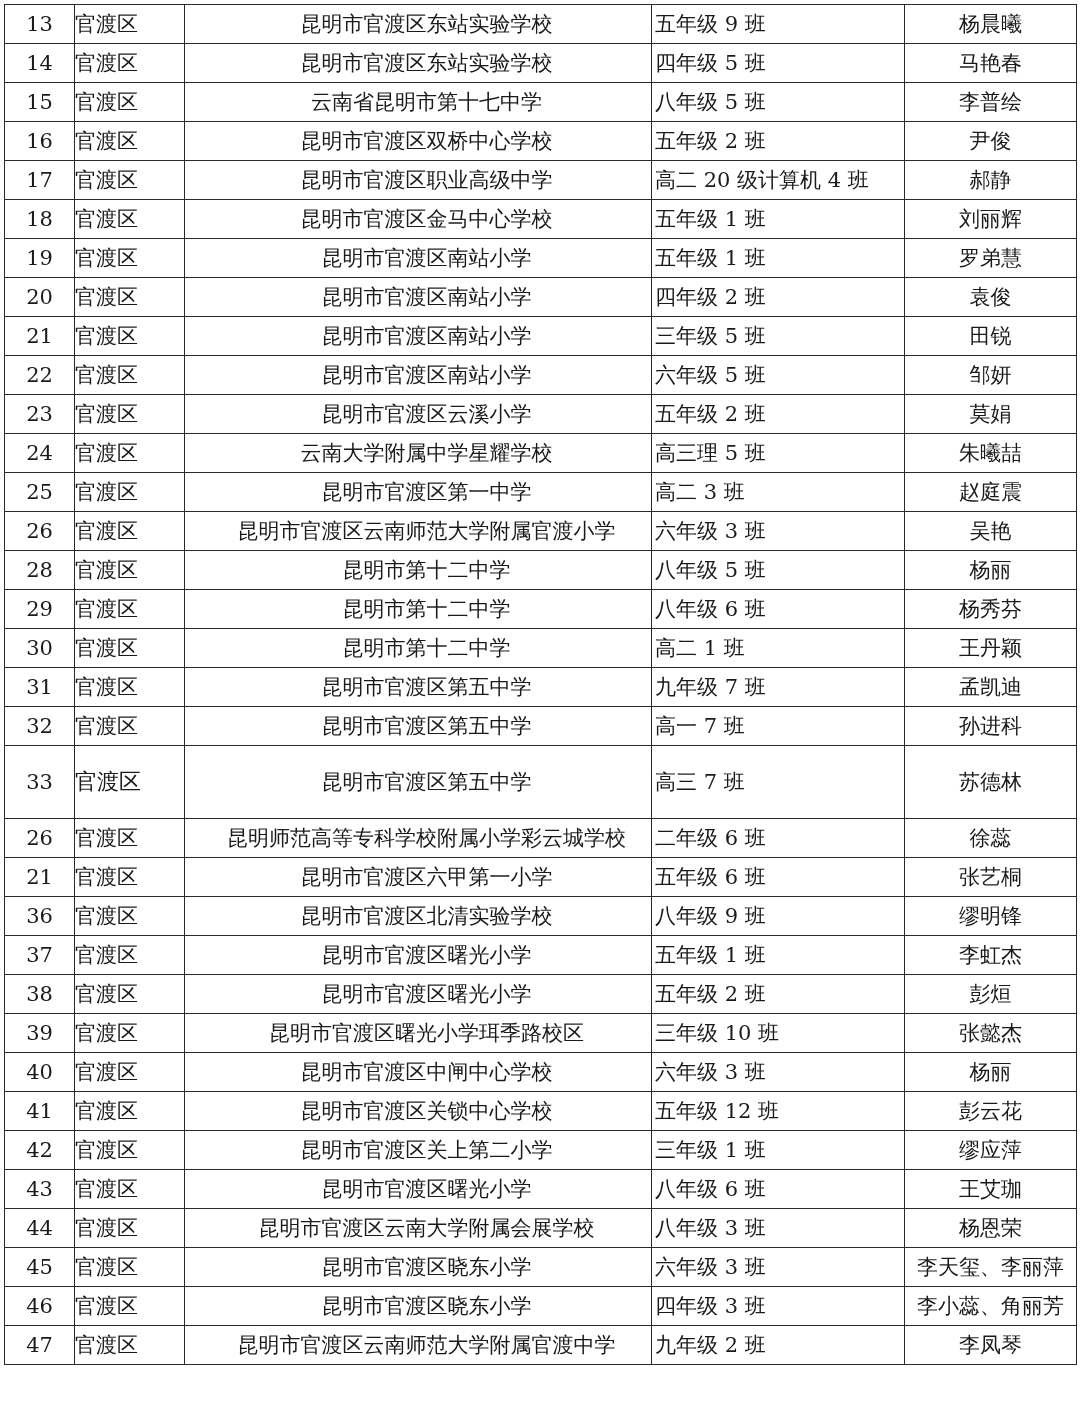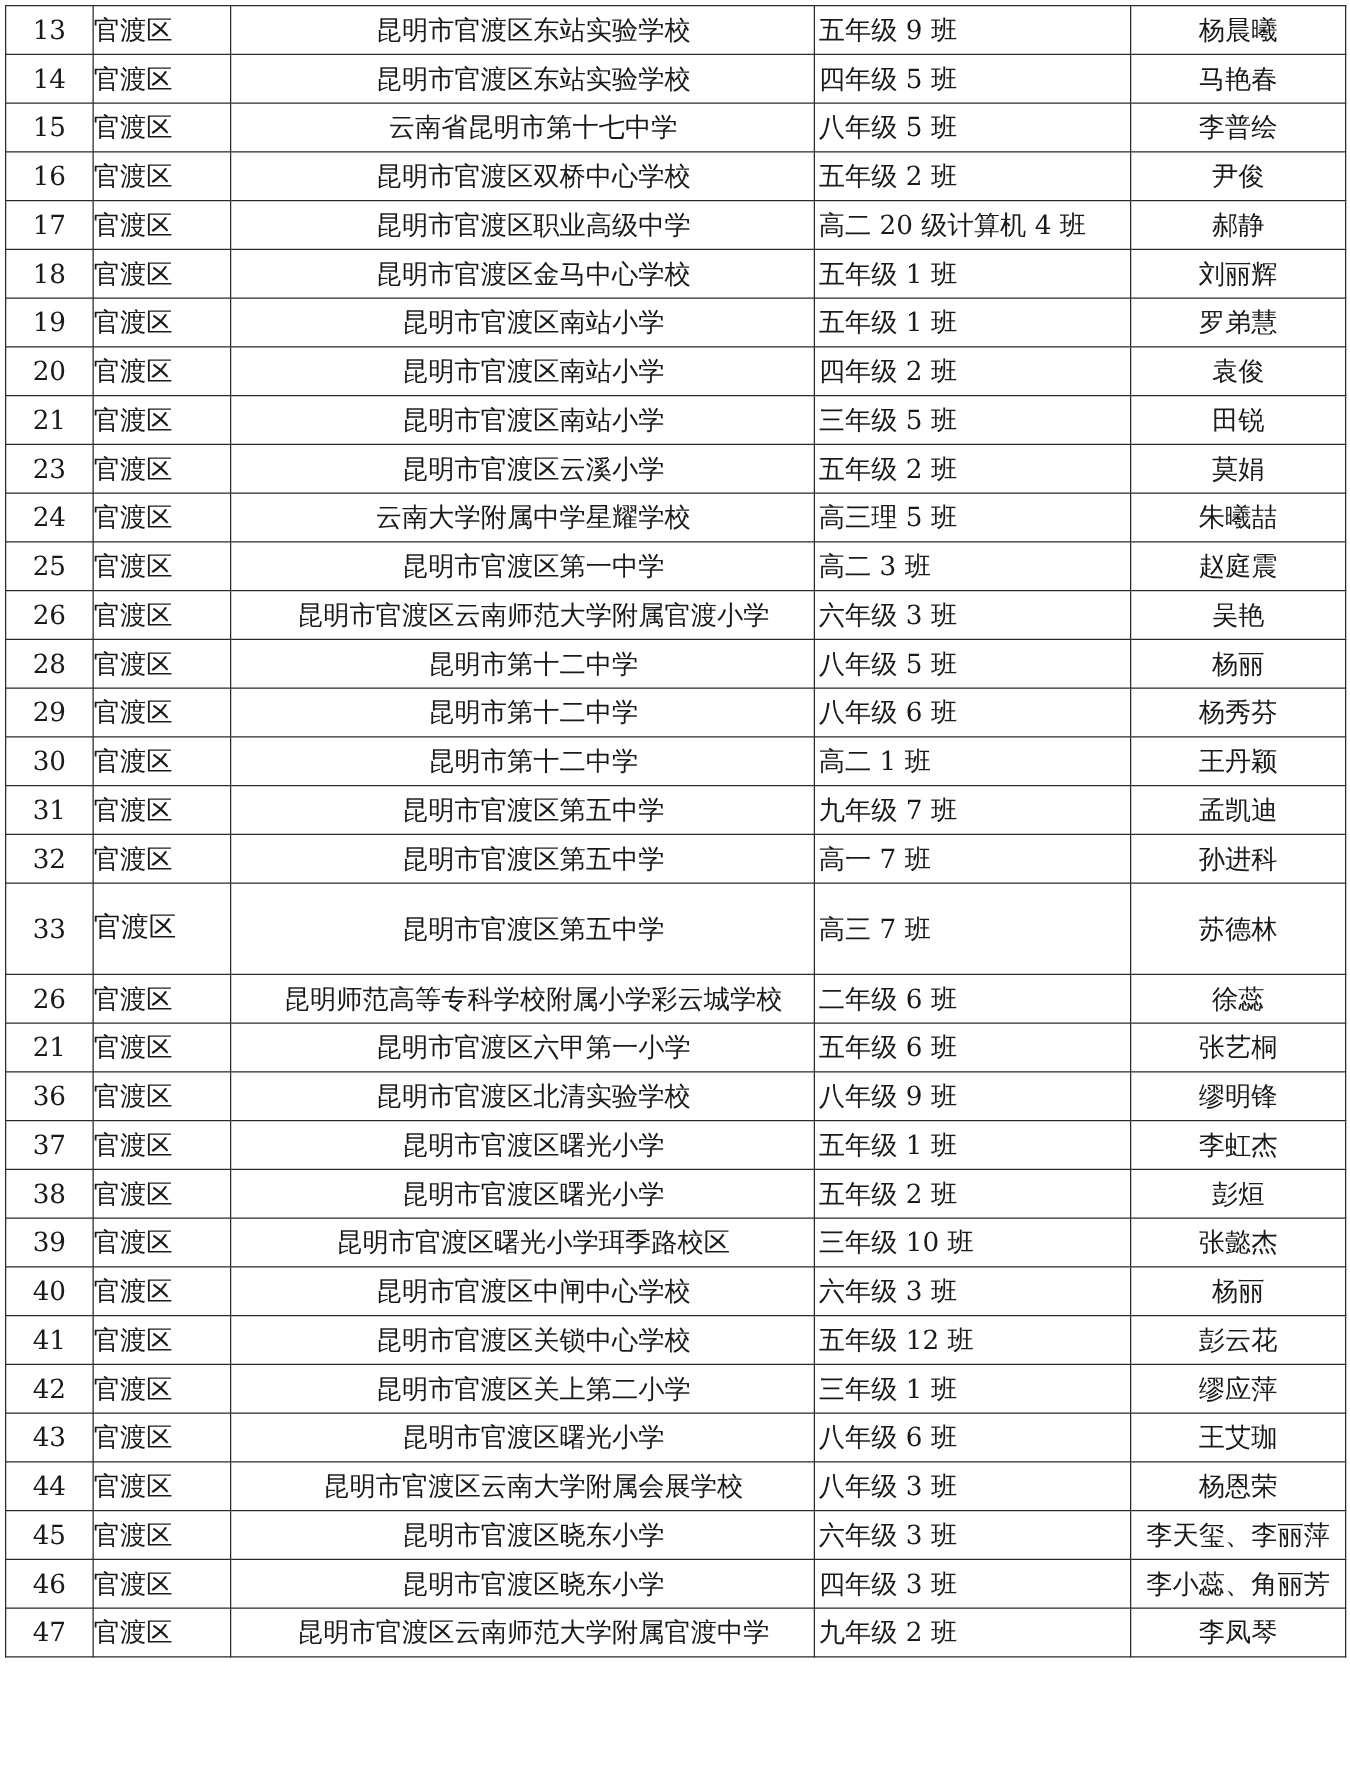--- a/index.html
+++ b/index.html
@@ -123,20 +123,27 @@
   </tr>
 
   <tr>
     <td class="c-no">21</td>
     <td class="c-dist">官渡区</td>
     <td class="c-school">昆明市官渡区南站小学</td>
     <td class="c-class">三年级 5 班</td>
     <td class="c-name">田锐</td>
   </tr>
 
+  <tr>
+    <td class="c-no">22</td>
+    <td class="c-dist">官渡区</td>
+    <td class="c-school">昆明市官渡区南站小学</td>
+    <td class="c-class">六年级 5 班</td>
+    <td class="c-name">邹妍</td>
+  </tr>
 
   <tr>
     <td class="c-no">23</td>
     <td class="c-dist">官渡区</td>
     <td class="c-school">昆明市官渡区云溪小学</td>
     <td class="c-class">五年级 2 班</td>
     <td class="c-name">莫娟</td>
   </tr>
 
   <tr>

